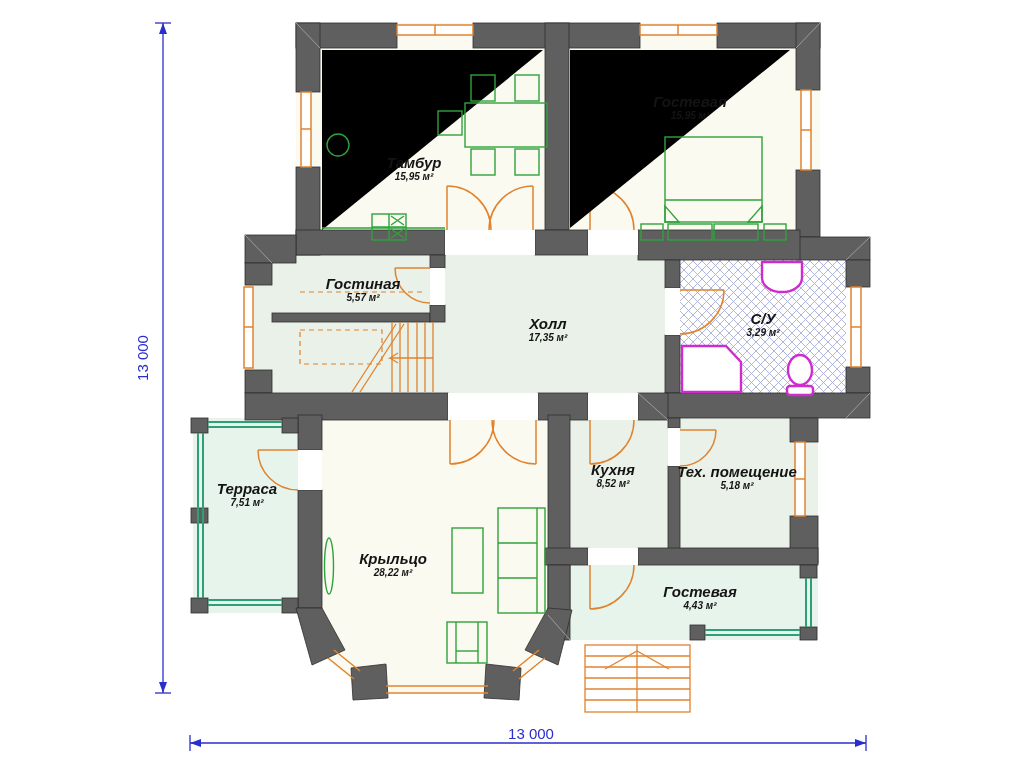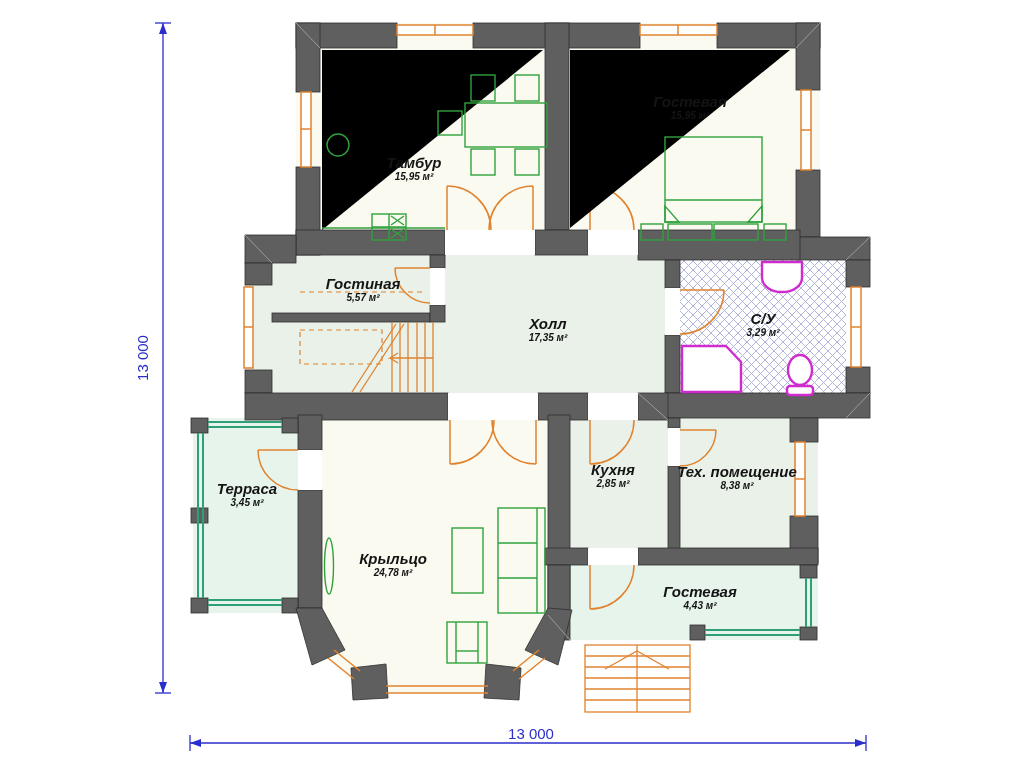--- a/index.html
+++ b/index.html
@@ -336,33 +336,33 @@
 <div class="room-label" style="left:548px;top:329px">
   <span class="nm">Холл</span>
   <span class="ar">17,35 м²</span>
 </div>
 <div class="room-label" style="left:763px;top:324px">
   <span class="nm">С/У</span>
   <span class="ar">3,29 м²</span>
 </div>
 <div class="room-label" style="left:247px;top:494px">
   <span class="nm">Терраса</span>
-  <span class="ar">3,45 м²</span>
+  <span class="ar">7,51 м²</span>
 </div>
 <div class="room-label" style="left:393px;top:564px">
   <span class="nm">Крыльцо</span>
-  <span class="ar">24,78 м²</span>
+  <span class="ar">28,22 м²</span>
 </div>
 <div class="room-label" style="left:613px;top:475px">
   <span class="nm">Кухня</span>
-  <span class="ar">2,85 м²</span>
+  <span class="ar">8,52 м²</span>
 </div>
 <div class="room-label" style="left:737px;top:477px">
   <span class="nm">Тех. помещение</span>
-  <span class="ar">8,38 м²</span>
+  <span class="ar">5,18 м²</span>
 </div>
 <div class="room-label" style="left:700px;top:597px">
   <span class="nm">Гостевая</span>
   <span class="ar">4,43 м²</span>
 </div>
 
 <div class="dim-label vert" style="left:142px;top:358px">13 000</div>
 <div class="dim-label" style="left:531px;top:733px">13 000</div>
 </div>
 

